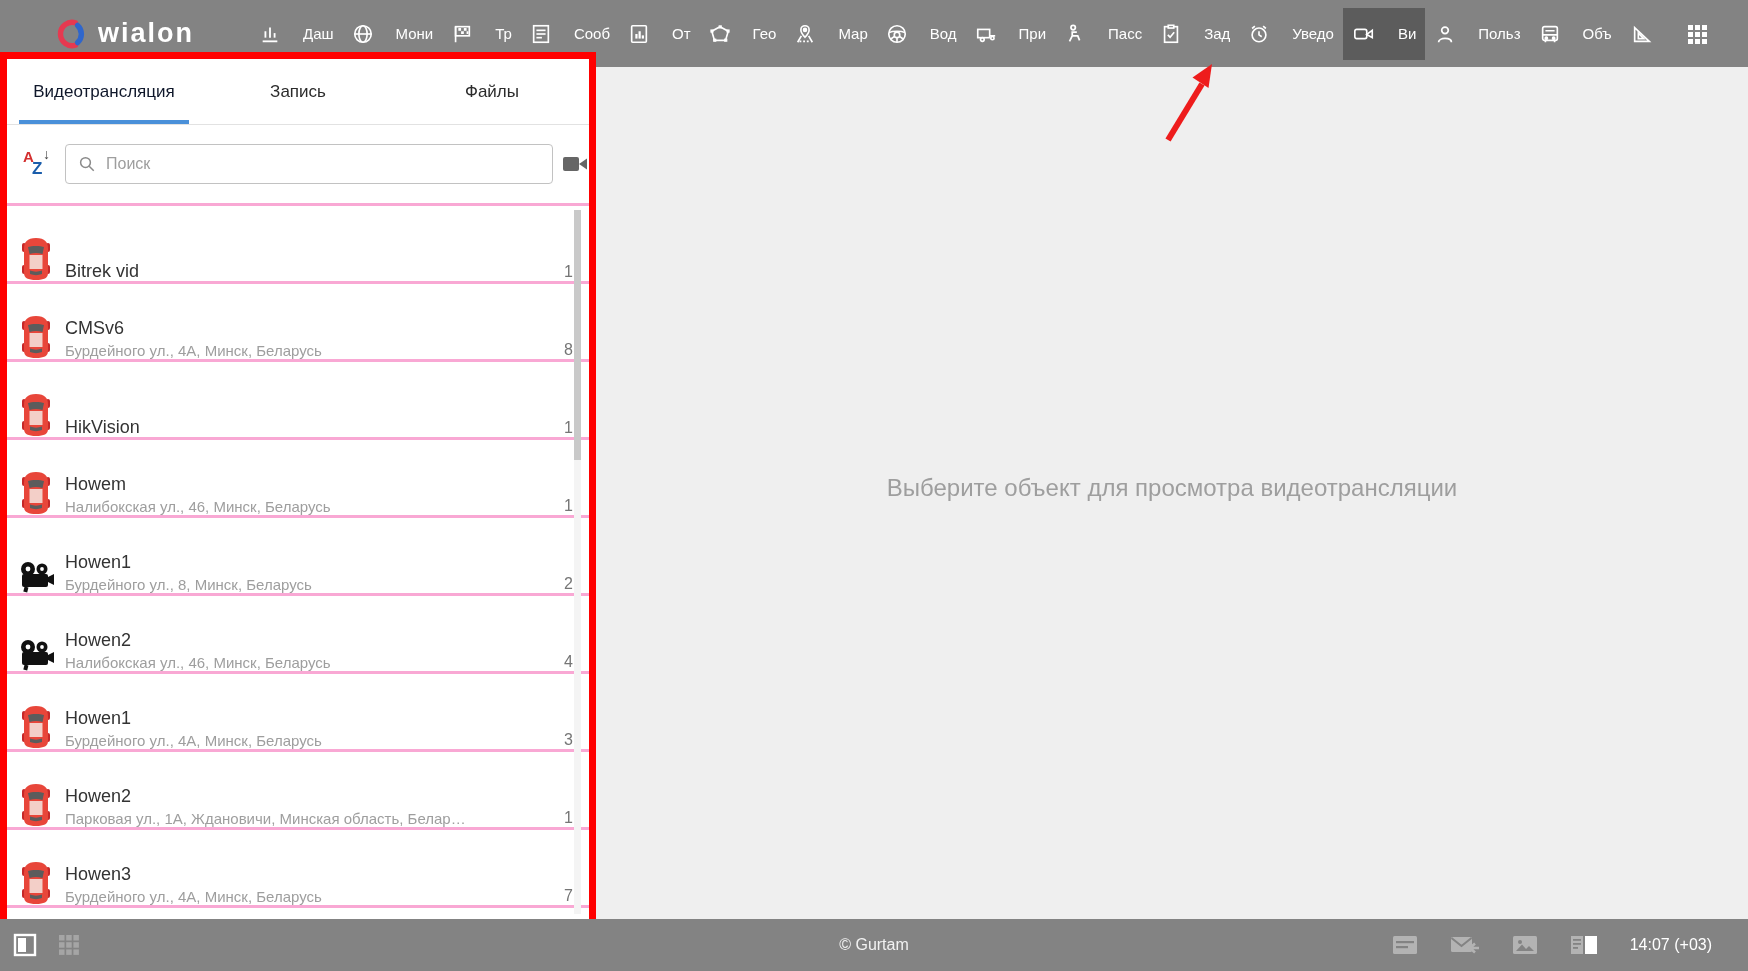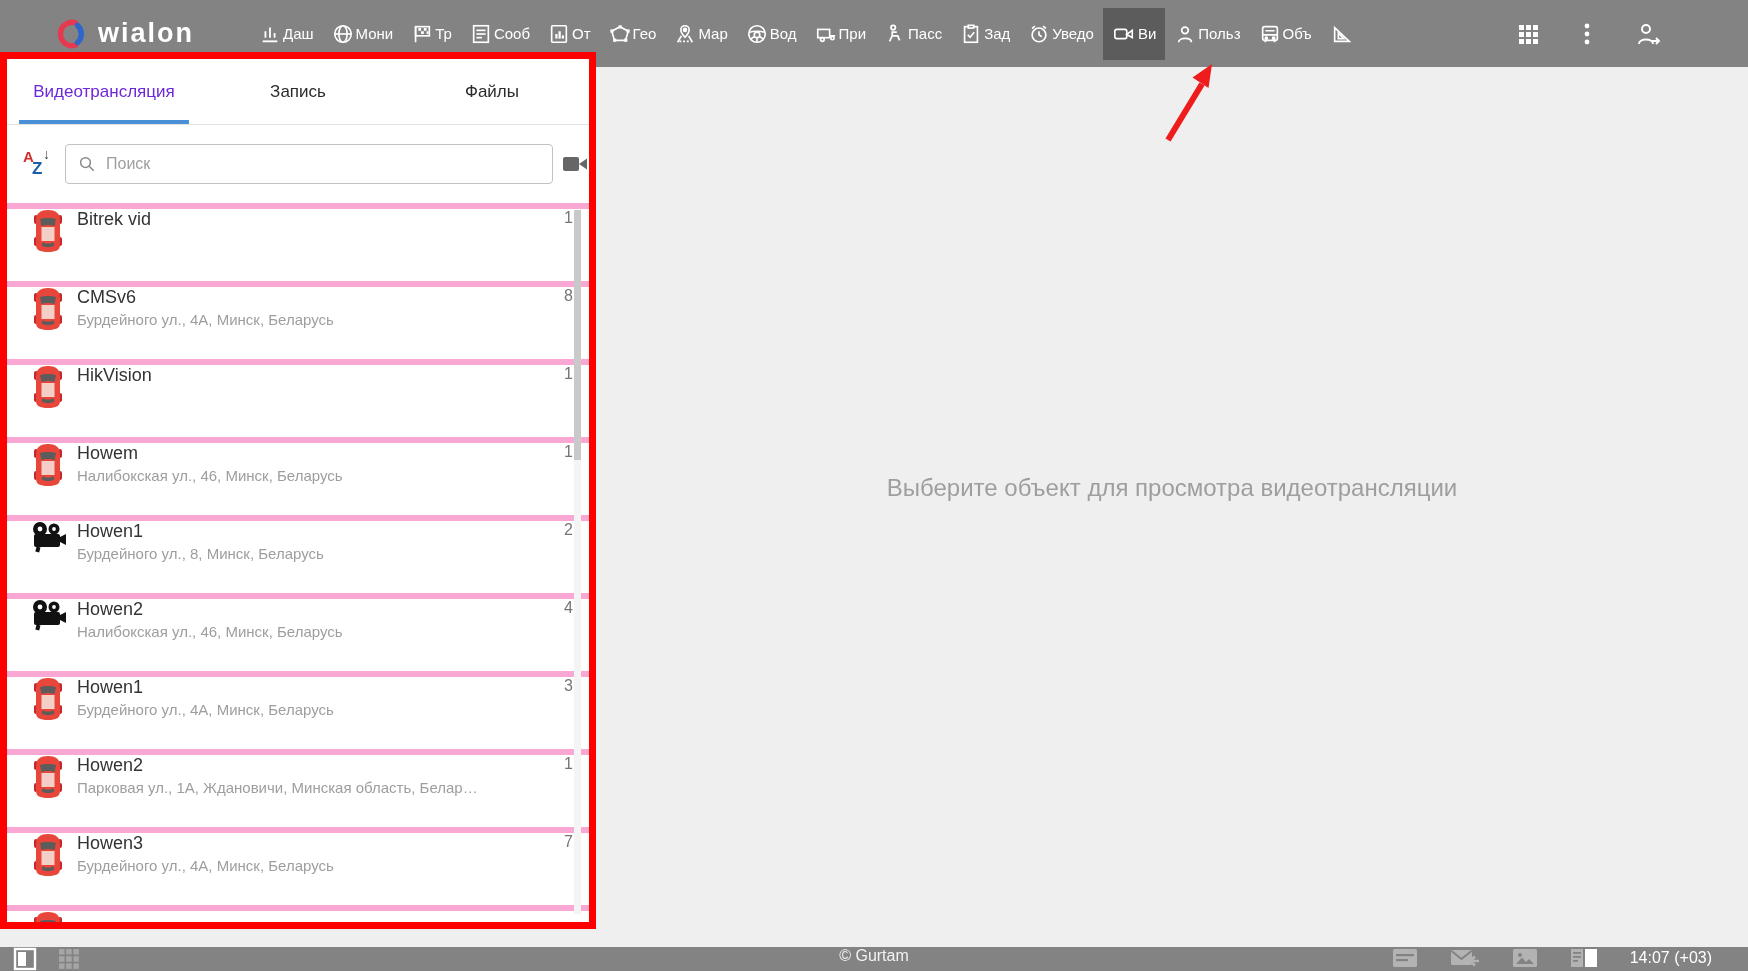--- a/index.html
+++ b/index.html
@@ -11,38 +11,38 @@
   }
   
   .topbar{
     position:absolute;left:0;top:0;width:1748px;height:67px;
     background:#838383;display:flex;align-items:center;color:#fff;
   }
   .logo{display:flex;align-items:center;gap:10px;margin-left:52px;flex:0 0 auto;}
   .logo-text{font-size:27px;font-weight:bold;letter-spacing:2px;color:#fff;}
   .menu{display:flex;align-items:center;height:52px;margin-left:56px;flex:0 0 auto;}
   .menu-item{
-    display:flex;align-items:center;gap:2px;height:52px;padding:0 9px;
+    display:flex;align-items:center;gap:22px;height:52px;padding:0 9px;
     font-size:15px;white-space:nowrap;cursor:pointer;color:#fff;
   }
   .menu-item.active{background:#5c5c5c;}
   .menu-item svg{flex:0 0 auto;display:block;}
   .topbar-right{margin-left:auto;display:flex;align-items:center;gap:44px;padding-right:86px;}
   .tb-icon-btn{display:flex;align-items:center;justify-content:center;cursor:pointer;}
   
   .panel{
     position:absolute;left:0;top:52px;width:596px;height:877px;
     background:#fff;border:7px solid #ff0000;box-sizing:border-box;overflow:hidden;
   }
   .tabs{height:65px;display:flex;align-items:stretch;border-bottom:1px solid #e2e2e2;position:relative;}
   .tab{
     flex:1;display:flex;align-items:center;justify-content:center;
     font-size:17px;color:#2b2b2b;cursor:pointer;position:relative;
   }
-  .tab.active{color:#6d28d9;}
+  .tab.active{color:#0f172a;}
   .tab.active::after{
     content:"";position:absolute;left:12px;right:12px;bottom:0;height:4px;background:#4a90d9;
   }
   .searchbar{height:78px;display:flex;align-items:center;position:relative;}
   .sort-icon{width:30px;height:32px;margin-left:16px;position:relative;flex:0 0 auto;cursor:pointer;}
   .sort-icon .a{position:absolute;left:0;top:0;color:#d32f2f;font-size:15px;font-weight:bold;}
   .sort-icon .z{position:absolute;left:9px;top:11px;color:#1a5dab;font-size:17px;font-weight:bold;}
   .sort-icon .arr{position:absolute;left:20px;top:-2px;color:#444;font-size:14px;}
   .search-box{
     flex:0 0 auto;width:486px;height:38px;margin-left:12px;border:1px solid #c2c2c2;border-radius:4px;
@@ -50,44 +50,44 @@
   }
   .search-box svg{margin:0 8px 0 12px;flex:0 0 auto;}
   .search-box input{
     border:0;outline:0;flex:1;font-size:16px;color:#444;background:transparent;
     font-family:"Liberation Sans","DejaVu Sans",sans-serif;
   }
   .search-box input::placeholder{color:#9e9e9e;}
   .searchbar .cam{margin-left:8px;cursor:pointer;display:flex;}
   .unit-list{position:relative;}
   .unit-row{
-    height:78px;box-sizing:border-box;border-top:6px solid #f9a8d4;
-    display:flex;align-items:flex-start;cursor:pointer;background:#fff;padding-left:12px;
+    height:78px;box-sizing:border-box;border-top:3px solid #f9a8d4;
+    display:flex;align-items:flex-end;cursor:pointer;background:#fff;
   }
   .unit-row .u-icon{width:58px;display:flex;justify-content:center;flex:0 0 auto;}
   .unit-row .icon-car,.unit-row .icon-cam{display:none;}
   .unit-row[data-icon="car"] .icon-car{display:block;}
   .unit-row[data-icon="movie-camera"] .icon-cam{display:block;}
   .u-text{flex:1;min-width:0;display:flex;flex-direction:column;justify-content:center;gap:4px;}
   .u-name{font-size:18px;color:#333;line-height:20px;}
   .u-addr{font-size:15px;color:#9e9e9e;line-height:17px;white-space:nowrap;overflow:hidden;text-overflow:ellipsis;padding-right:12px;}
   .u-addr:empty{display:none;}
   .u-count{width:34px;flex:0 0 auto;text-align:right;font-size:16px;color:#757575;padding-right:16px;}
   .scroll-track{position:absolute;right:8px;top:151px;width:7px;bottom:8px;background:#f4f4f4;}
   .scroll-thumb{position:absolute;right:8px;top:151px;width:7px;height:250px;background:#c9c9c9;}
   
   .main-msg{
     position:absolute;left:596px;right:0;top:474px;text-align:center;
     font-size:24px;color:#9e9e9e;
   }
   .annot-arrow{position:absolute;left:1148px;top:58px;pointer-events:none;}
   
   .footer{
-    position:absolute;left:0;bottom:0;width:1748px;height:24px;background:#838383;
-    display:flex;align-items:flex-start;color:#fff;
+    position:absolute;left:0;bottom:0;width:1748px;height:52px;background:#838383;
+    display:flex;align-items:center;color:#fff;
   }
   .footer-left{display:flex;align-items:center;gap:20px;margin-left:13px;}
   .footer-center{position:absolute;left:596px;right:596px;text-align:center;font-size:16px;color:#f2f2f2;}
   .footer-right{margin-left:auto;display:flex;align-items:center;gap:32px;padding-right:36px;}
   .footer-right .time{font-size:16px;color:#fff;white-space:nowrap;}
   .f-icon{display:flex;cursor:pointer;}
 </style>
 </head>
 <body>
 

